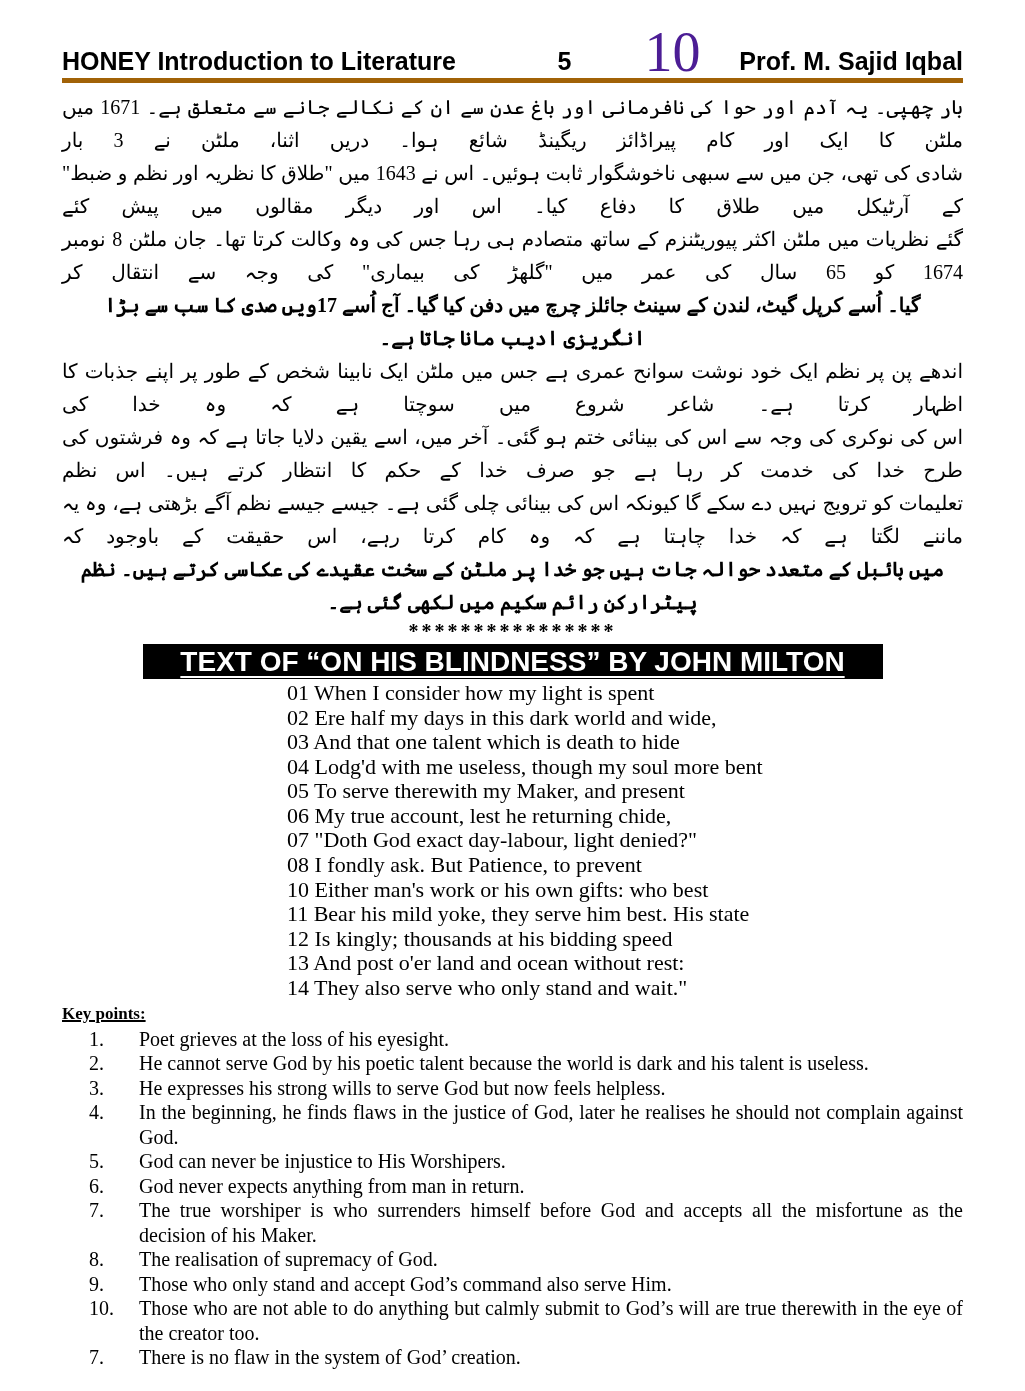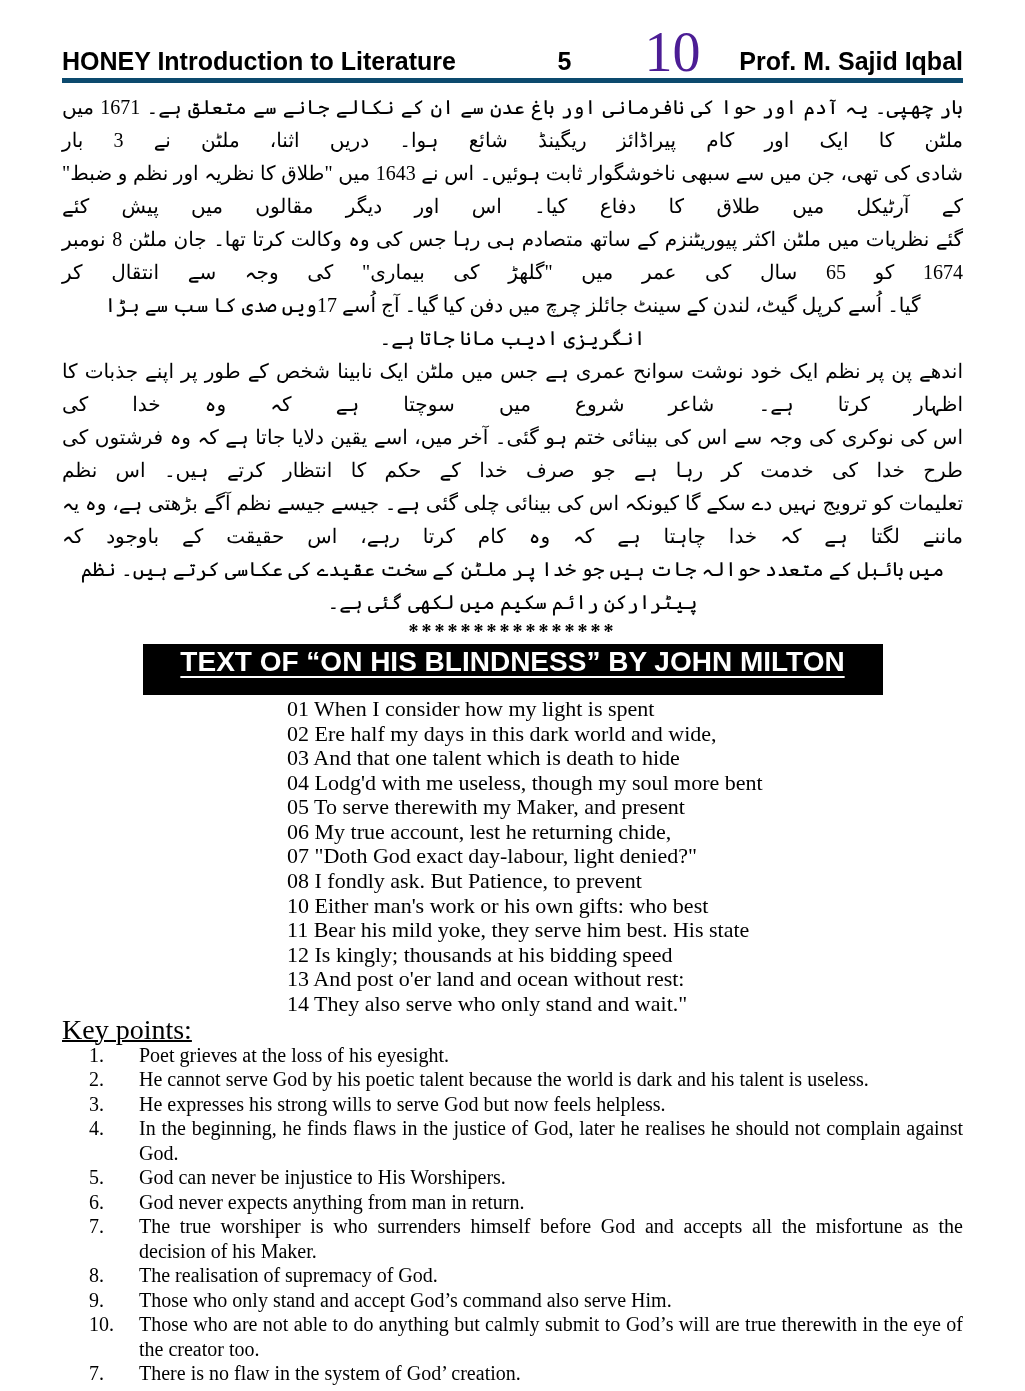--- a/index.html
+++ b/index.html
@@ -4,49 +4,49 @@
 <style>
   * { margin:0; padding:0; box-sizing:border-box; }
   html,body { background:#888; }
   .page {
     width:1025px; height:1391px; margin:0 auto; background:#ffffff;
     color:#000; padding:30px 62px 20px 62px; overflow:hidden;
     font-family:"Liberation Serif", serif;
   }
   
   .header {
-    display:flex; align-items:flex-end; border-bottom:5px solid #0c4a6e;
+    display:flex; align-items:flex-end; border-bottom:5px solid #a16207;
     padding-bottom:2px; font-family:"Liberation Sans", sans-serif; font-weight:bold;
   }
   .h-title { flex:0 0 445px; font-size:25px; }
   .h-page  { flex:0 0 115px; font-size:25px; text-align:center; }
   .h-num   { flex:1; font-size:56px; line-height:0.82; text-align:center;
              color:#4c1d95; font-family:"Liberation Serif", serif; font-weight:normal; }
   .h-prof  { flex:0 0 240px; font-size:25px; text-align:right; }
   
   .urdu { margin-top:8px; font-size:20px; }
   .u-line {
     direction:rtl; unicode-bidi:embed; line-height:33px;
     text-align:justify; text-align-last:justify;
   }
-  .u-last { direction:rtl; unicode-bidi:embed; line-height:33px; text-align:center; text-align-last:center; }
+  .u-last { direction:rtl; unicode-bidi:embed; line-height:33px; text-align:center; text-align-last:center;font-weight:bold; }
   .separator { text-align:center; font-weight:bold; font-size:20px; letter-spacing:3px; line-height:24px; }
   
   .title-bar {
     width:740px; margin:1px auto 2px auto; background:#000; color:#fff;
-    text-align:center; height:51px; line-height:35px;
+    text-align:center; height:35px; line-height:35px;
     font-family:"Liberation Sans", sans-serif; font-weight:bold; font-size:28px;
     letter-spacing:0px; white-space:nowrap;
   }
   .title-bar span { text-decoration:underline; text-decoration-thickness:2px; text-underline-offset:5px; }
   .poem { margin-left:225px; font-size:22px; }
   .poem-line { line-height:24.6px; white-space:nowrap; }
   
   .section-heading {
-    font-weight:normal; font-size:28px; line-height:26px;
+    font-weight:bold; font-size:17px; line-height:26px;
     text-decoration:underline; text-decoration-thickness:2px;
   }
   .kp-list { font-size:20px; }
   .kp-row { display:flex; }
   .kp-num { flex:0 0 50px; margin-left:27px; line-height:24.5px; }
   .kp-text { flex:1; text-align:justify; line-height:24.5px; }
 </style>
 </head>
 <body>
 

